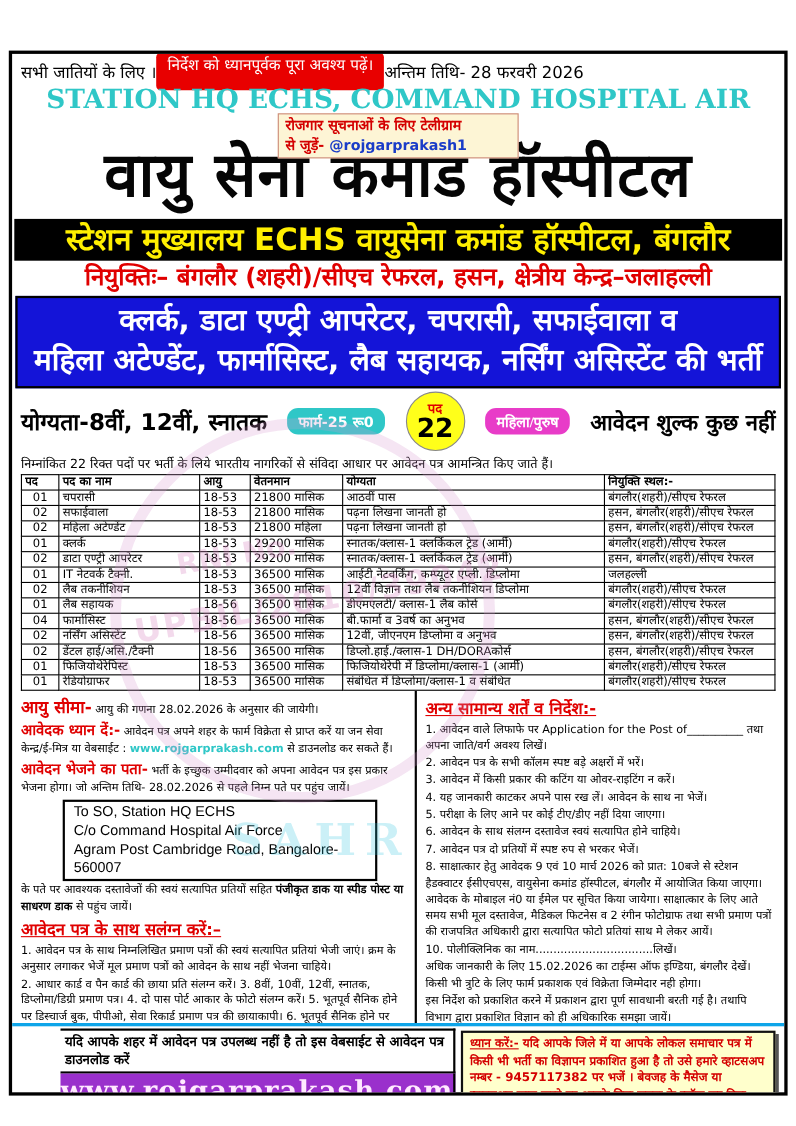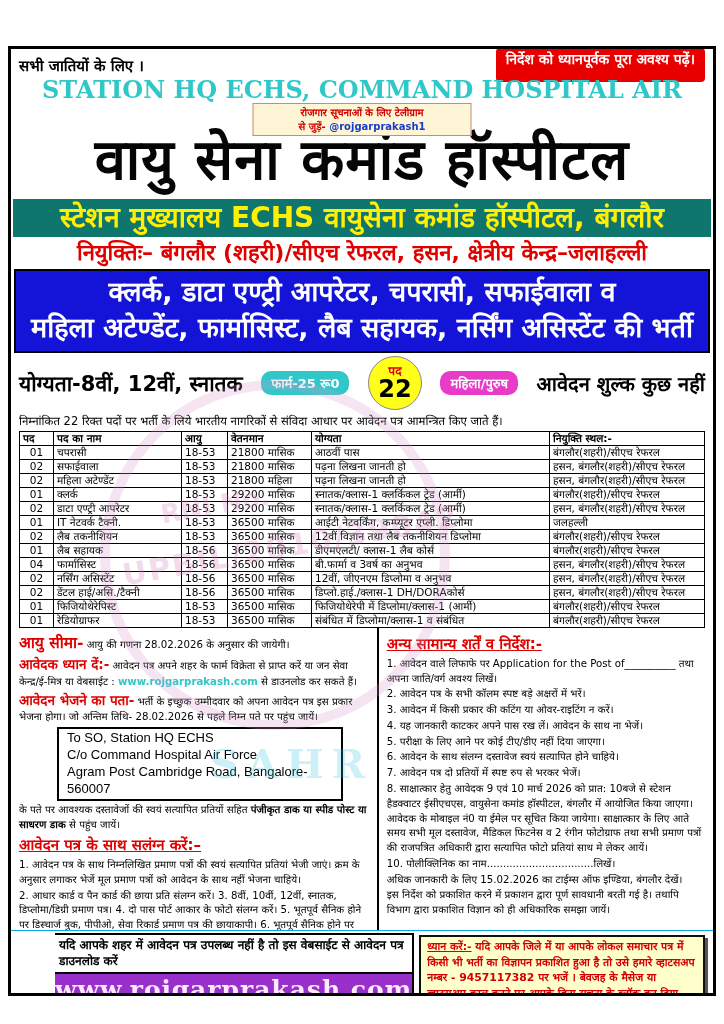--- a/index.html
+++ b/index.html
@@ -5,46 +5,46 @@
   html,body{margin:0;padding:0;}
   body{width:724px;height:1024px;background:#fff;font-family:"DejaVu Sans",sans-serif;position:relative;overflow:hidden;}
   .poster{position:absolute;left:8px;right:8px;top:46px;height:944px;border:3px solid #000;background:#fff;overflow:hidden;}
   
   .watermark{position:absolute;left:90px;top:370px;width:380px;height:420px;pointer-events:none;z-index:6;opacity:.45;}
   .wm-ring{position:absolute;left:10px;top:10px;width:330px;height:330px;border:10px solid rgba(214,150,205,.55);border-radius:50%;}
   .wm-rni{position:absolute;top:120px;left:70px;color:rgba(210,120,185,.6);font-size:26px;font-weight:bold;transform:rotate(-10deg);}
   .wm-upbil{position:absolute;top:158px;left:30px;color:rgba(210,120,185,.6);font-size:30px;font-weight:bold;transform:rotate(-10deg);letter-spacing:2px;}
   .wm-sahr{position:absolute;top:370px;left:120px;color:rgba(45,195,220,.55);font-size:40px;font-weight:bold;letter-spacing:8px;font-family:"DejaVu Serif",serif;}
   
-  .topbar{display:flex;align-items:center;justify-content:space-between;padding:4px 8px 1px;font-weight:bold;font-size:15px;height:23px;}
+  .topbar{display:flex;align-items:center;padding:4px 8px 1px;font-weight:normal;font-size:15px;height:23px;}
   .red-badge{background:#e80000;color:#fff;padding:1px 10px 14px;border-radius:4px;font-size:14px;}
   .orgline{text-align:center;color:#2fc7c7;font-family:"DejaVu Serif",serif;font-weight:bold;font-size:24px;line-height:1.1;height:27px;overflow:hidden;}
-  .telegram{position:absolute;left:50%;transform:translateX(-50%);top:54px;z-index:7;width:205px;background:#fdf5d5;border:1px solid #cc8a7a;color:#d40000;font-size:10px;font-weight:bold;padding:2px 6px;line-height:1.35;text-align:center;}
+  .telegram{position:absolute;left:50%;transform:translateX(-50%);top:54px;z-index:7;width:205px;background:#fdf5d5;border:1px solid #cc8a7a;color:#d40000;font-size:13px;font-weight:bold;padding:2px 6px;line-height:1.35;}
   .handle{color:#1a3cc8;}
   .maintitle{text-align:center;font-size:56px;font-weight:bold;color:#050505;line-height:1.0;padding-top:28px;height:64px;overflow:hidden;letter-spacing:1px;}
-  .greenbanner{background:#0f766e;color:#ffef00;text-align:center;font-weight:bold;font-size:28px;margin:3px 2px 0;height:38px;line-height:38px;overflow:hidden;}
+  .greenbanner{background:#000000;color:#ffef00;text-align:center;font-weight:bold;font-size:28px;margin:3px 2px 0;height:38px;line-height:38px;overflow:hidden;}
   .redline{color:#e00000;text-align:center;font-weight:bold;font-size:22px;height:32px;line-height:32px;overflow:hidden;}
   .bluebanner{background:#1414d8;border:2px solid #000;margin:0 3px;color:#fff;text-align:center;font-weight:bold;font-size:27px;line-height:1.35;padding:3px 0;height:74px;overflow:hidden;}
   .inforow{display:flex;align-items:center;justify-content:space-between;padding:3px 8px;height:54px;}
   .qual{font-size:21px;font-weight:bold;}
   .fee{font-size:20px;font-weight:bold;}
   .pill{color:#fff;font-weight:bold;font-size:13px;padding:3px 10px;border-radius:10px;white-space:nowrap;}
   .pill-cyan{background:#2fc7c7;}
-  .pill-magenta{background:#e83cc8;}
+  .pill-magenta{background:#e83cc8;font-family:Liberation Serif, serif;}
   .podcircle{width:52px;height:52px;background:#ffff1a;border:1px solid #888;border-radius:50%;display:flex;flex-direction:column;align-items:center;justify-content:center;line-height:1;flex:0 0 auto;}
   .pod-label{color:#e00000;font-size:12px;font-weight:bold;}
   .pod-count{color:#000;font-size:24px;font-weight:bold;}
   .introline{font-size:11.5px;padding:0 8px 2px;height:16px;overflow:hidden;}
   
   table.jobs{border-collapse:collapse;margin:0 8px;width:calc(100% - 16px);font-size:10.5px;table-layout:fixed;}
   .jobs th,.jobs td{border:1px solid #000;padding:0 3px;height:13px;line-height:1.1;text-align:left;white-space:nowrap;overflow:hidden;font-weight:normal;}
   .jobs th{font-weight:bold;}
   .jobs .c-num{text-align:center;}
   
-  .cols{display:flex;height:302px;overflow:hidden;border-bottom:1px solid #0ea5e9;}
+  .cols{display:flex;height:302px;overflow:hidden;border-bottom:3px solid #0ea5e9;}
   .leftcol{width:52.5%;padding:3px 6px 2px 8px;font-size:10.2px;line-height:1.45;overflow:hidden;}
   .rightcol{width:47.5%;border-left:2px solid #000;padding:3px 8px 2px 8px;font-size:10.2px;line-height:1.45;overflow:hidden;}
   .rh{color:#e00000;font-weight:bold;font-size:13.5px;}
   .rh-big{font-size:15.5px;}
   .lline{margin:1px 0;}
   .addrbox{border:2px solid #000;margin:2px 28px 2px 38px;padding:1px 8px;font-family:"Liberation Sans",sans-serif;font-size:13px;line-height:1.3;font-weight:normal;}
   .sec-h{color:#e00000;font-weight:bold;font-size:15px;text-decoration:underline;margin:3px 0 1px;}
   .ritem{margin:1px 0;}
   .cyanlink{color:#2fc7c7;font-weight:bold;text-decoration:none;cursor:pointer;}
   
@@ -63,20 +63,21 @@
   <div class="wm-rni">RNI No.</div>
   <div class="wm-upbil">UPBIL/2010/39042</div>
   <div class="wm-sahr">SAHR</div>
 </div>
 
 <div class="poster">
 
   <div class="topbar">
     <span>सभी जातियों के लिए ।</span>
     <span class="red-badge">निर्देश को ध्यानपूर्वक पूरा अवश्य पढ़ें।</span>
+    <span>अन्तिम तिथि- 28 फरवरी 2026</span>
   </div>
 
   <div class="orgline">STATION HQ ECHS, COMMAND HOSPITAL AIR FORCE, BANGALORE</div>
 
   <div class="telegram">
     <span>रोजगार सूचनाओं के लिए टेलीग्राम</span><br>
     <span>से जुड़ें-</span>
     <span class="handle">@rojgarprakash1</span>
   </div>
 
@@ -275,20 +276,21 @@
       <p class="ritem">1. आवेदन वाले लिफाफे पर Application for the Post of__________ तथा अपना जाति/वर्ग अवश्य लिखें।</p>
           <p class="ritem">2. आवेदन पत्र के सभी कॉलम स्पष्ट बड़े अक्षरों में भरें।</p>
           <p class="ritem">3. आवेदन में किसी प्रकार की कटिंग या ओवर-राइटिंग न करें।</p>
           <p class="ritem">4. यह जानकारी काटकर अपने पास रख लें। आवेदन के साथ ना भेजें।</p>
           <p class="ritem">5. परीक्षा के लिए आने पर कोई टीए/डीए नहीं दिया जाएगा।</p>
           <p class="ritem">6. आवेदन के साथ संलग्न दस्तावेज स्वयं सत्यापित होने चाहिये।</p>
           <p class="ritem">7. आवेदन पत्र दो प्रतियों में स्पष्ट रुप से भरकर भेजें।</p>
           <p class="ritem">8. साक्षात्कार हेतु आवेदक 9 एवं 10 मार्च 2026 को प्रात: 10बजे से स्टेशन हैडक्वाटर ईसीएचएस, वायुसेना कमांड हॉस्पीटल, बंगलौर में आयोजित किया जाएगा। आवेदक के मोबाइल नं0 या ईमेल पर सूचित किया जायेगा। साक्षात्कार के लिए आते समय सभी मूल दस्तावेज, मैडिकल फिटनेस व 2 रंगीन फोटोग्राफ तथा सभी प्रमाण पत्रों की राजपत्रित अधिकारी द्वारा सत्यापित फोटो प्रतियां साथ मे लेकर आयें।</p>
           <p class="ritem">10. पोलीक्लिनिक का नाम.................................लिखें।</p>
           <p class="ritem">अधिक जानकारी के लिए 15.02.2026 का टाईम्स ऑफ इण्डिया, बंगलौर देखें।</p>
+          <p class="ritem">किसी भी त्रुटि के लिए फार्म प्रकाशक एवं विक्रेता जिम्मेदार नही होगा।</p>
           <p class="ritem">इस निर्देश को प्रकाशित करने में प्रकाशन द्वारा पूर्ण सावधानी बरती गई है। तथापि विभाग द्वारा प्रकाशित विज्ञान को ही अधिकारिक समझा जायें।</p>
         </div>
     </div>
 
   </div>
 
   <div class="bottomrow">
     <div class="dlblock">
       <div class="dlnote">यदि आपके शहर में आवेदन पत्र उपलब्ध नहीं है तो इस वेबसाईट से आवेदन पत्र डाउनलोड करें</div>
       <span class="webbanner">www.rojgarprakash.com</span>

